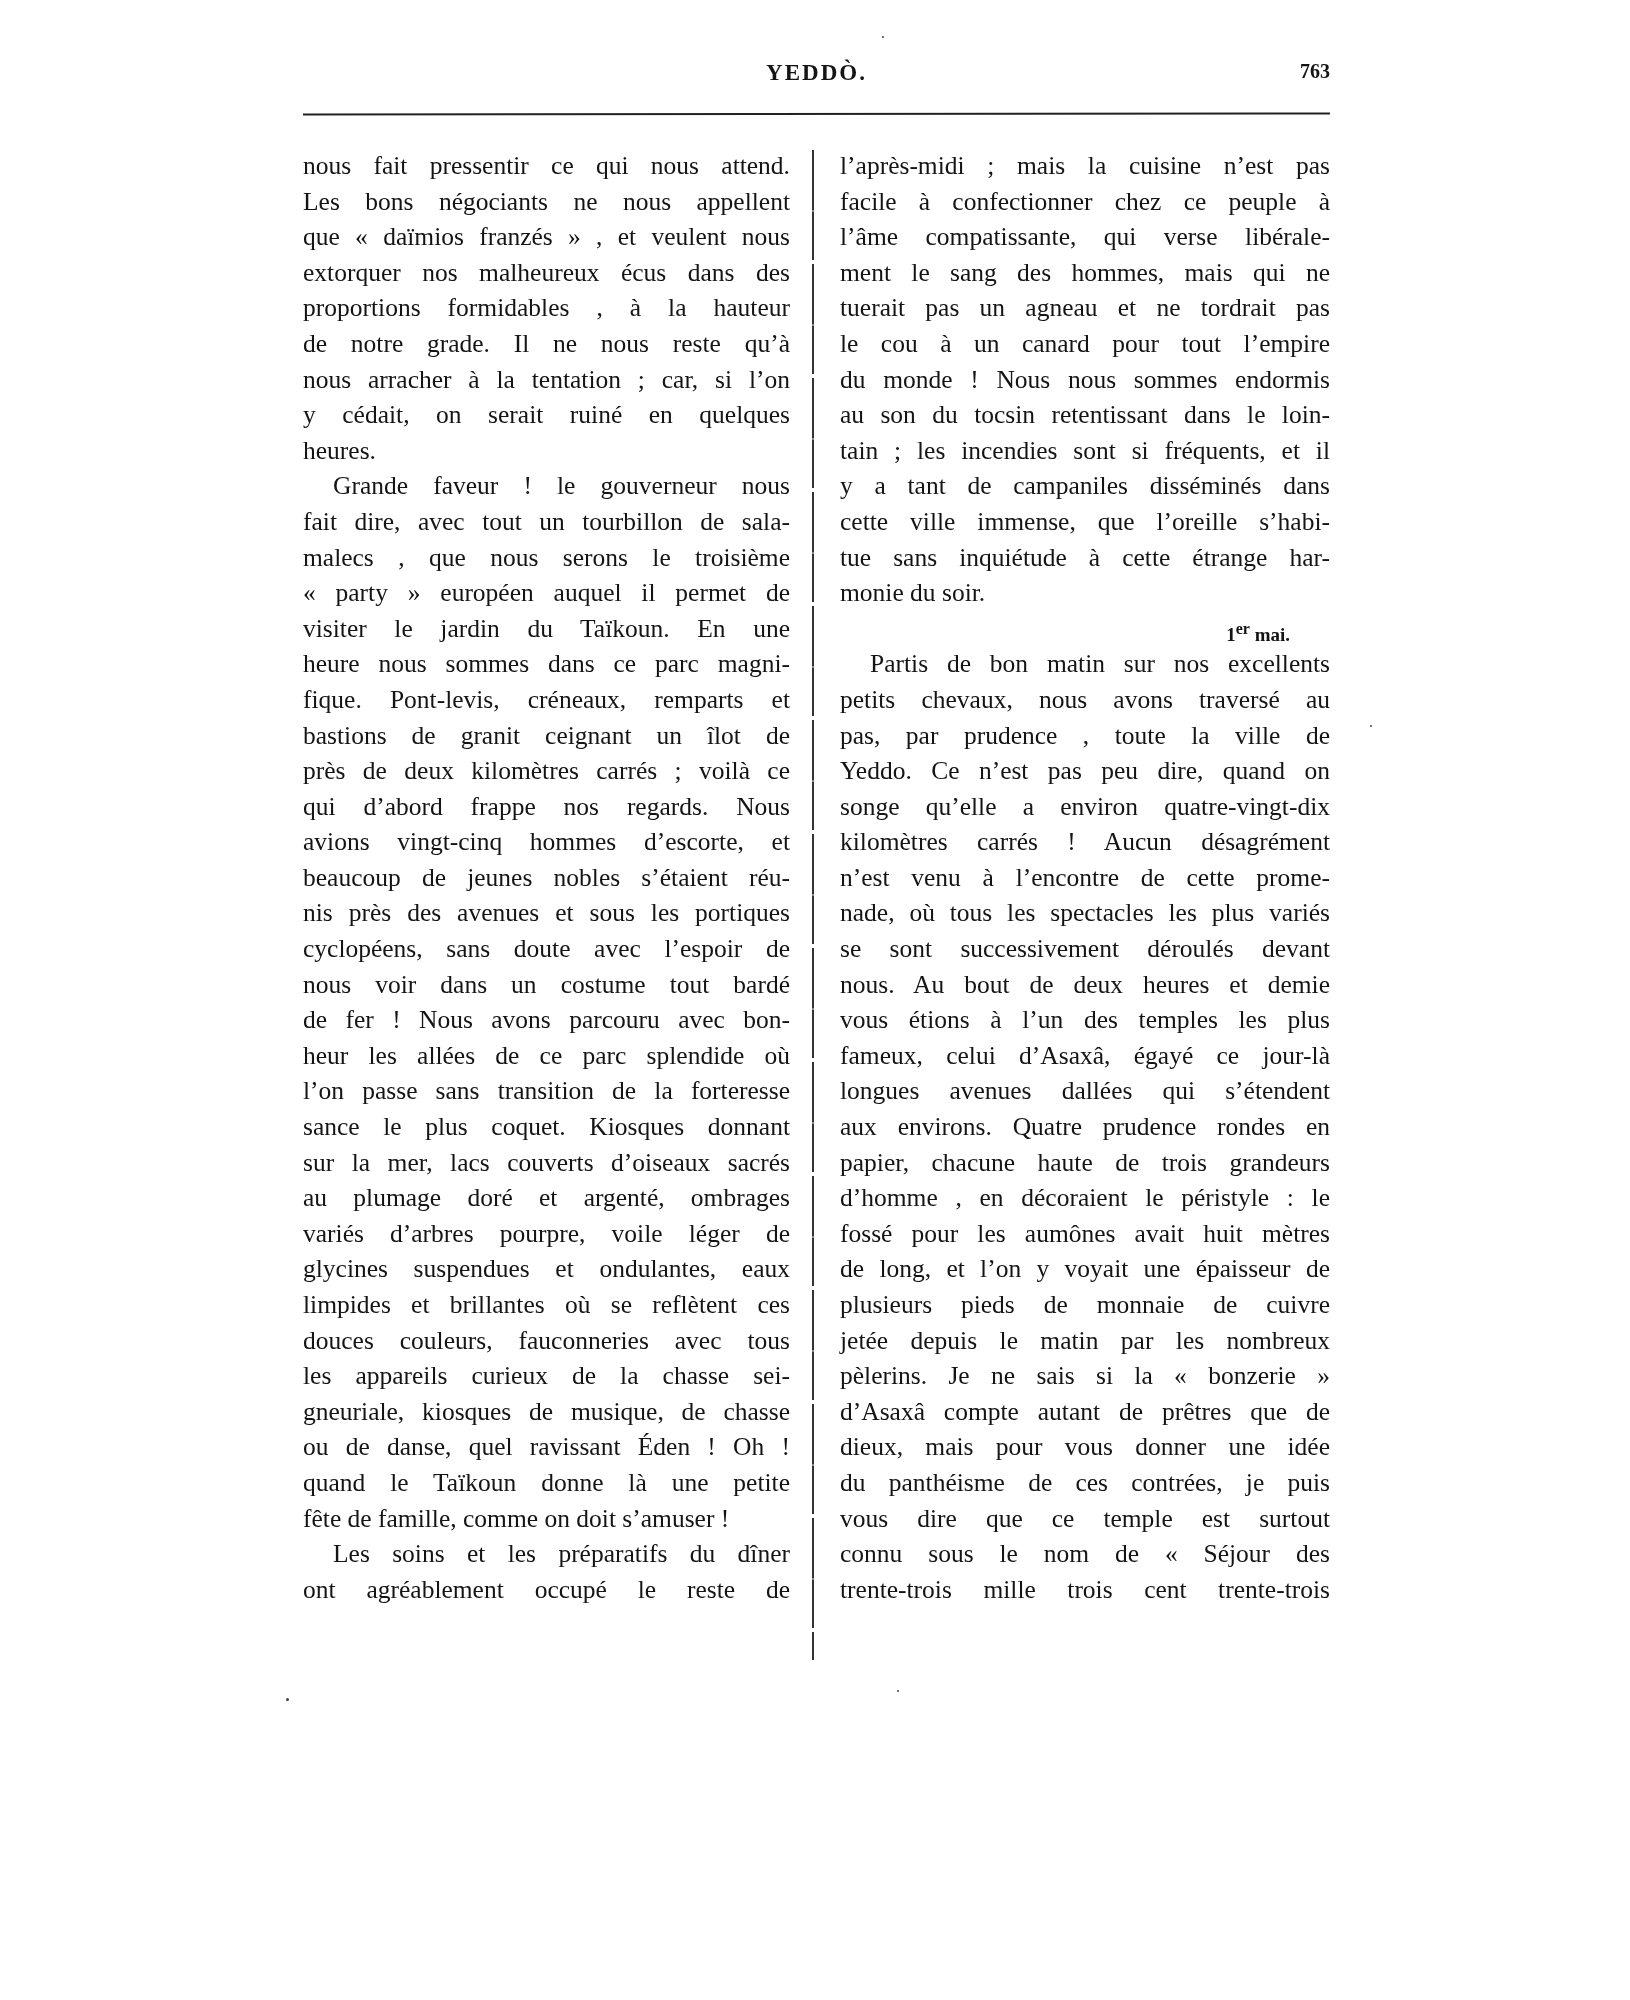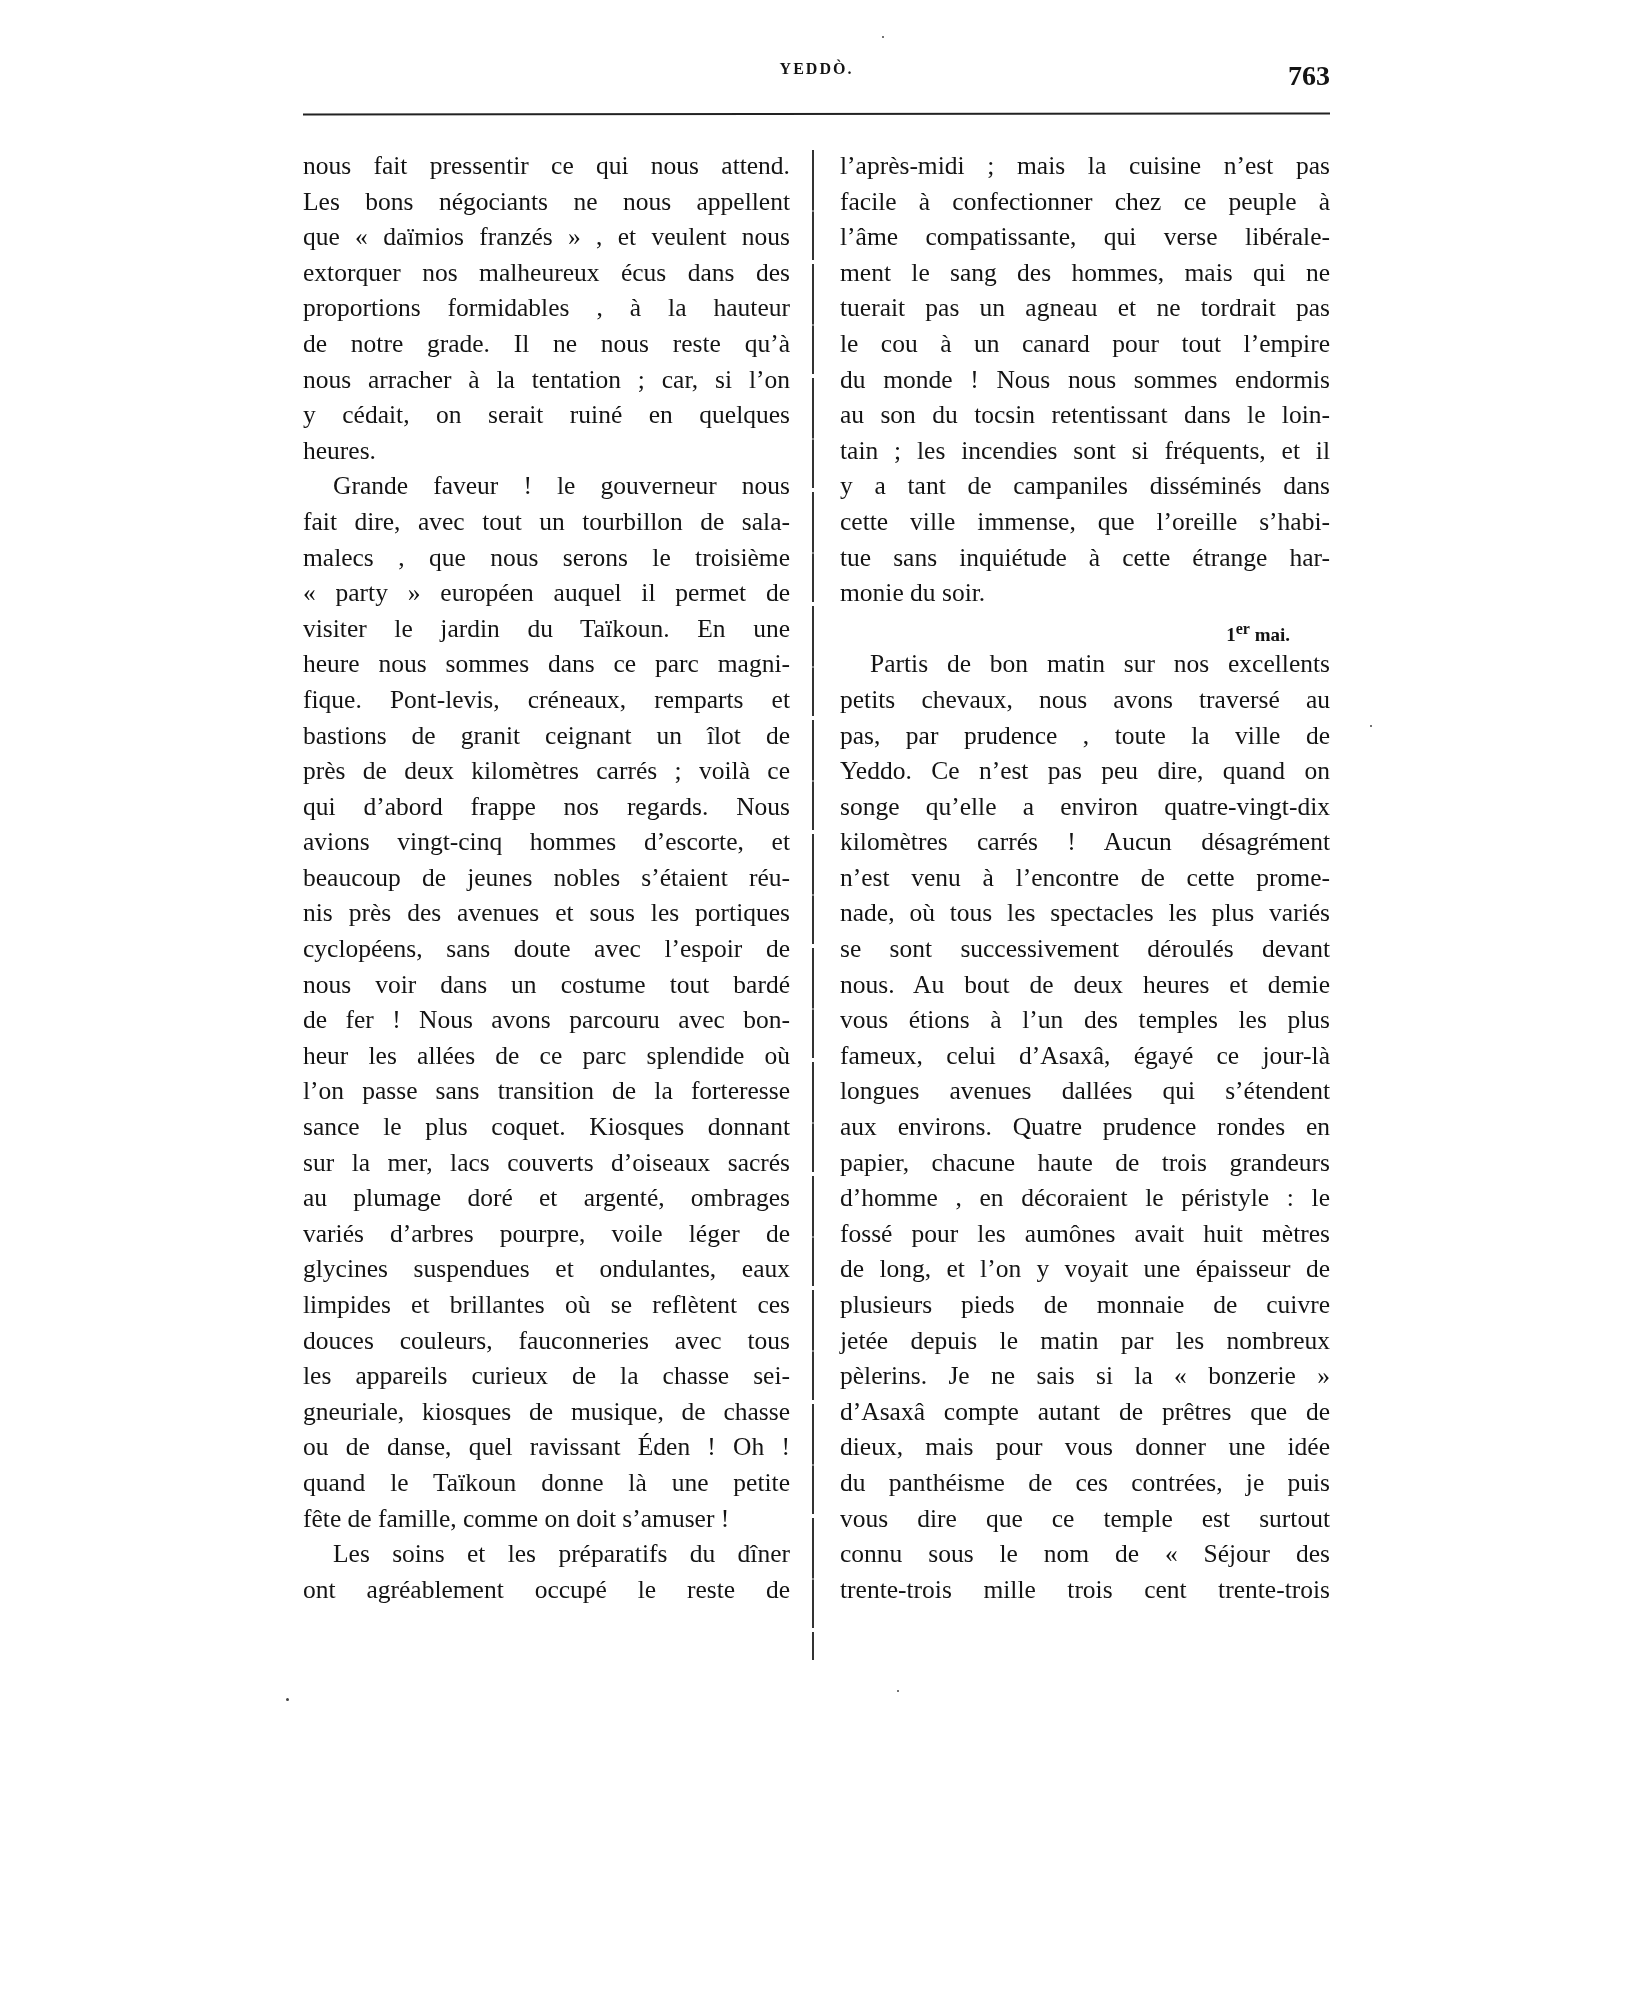--- a/index.html
+++ b/index.html
@@ -26,31 +26,31 @@
       left: 303px;
       width: 1027px;
       height: 36px;
     }
     .running-title {
       position: absolute;
       left: 0; right: 0;
       text-align: center;
       font-family: "Liberation Serif", serif;
       font-weight: bold;
-      font-size: 16px;
+      font-size: 23px;
       letter-spacing: 2px;
       top: 2px;
     }
     .page-number {
       position: absolute;
       right: 0;
       top: 2px;
       font-family: "Liberation Serif", serif;
       font-weight: bold;
-      font-size: 28px;
+      font-size: 20px;
     }
     .head-rule {
       position: absolute;
       top: 113px;
       left: 303px;
       width: 1027px;
       height: 2px;
       background: #222;
       transform: rotate(-0.05deg);
     }

